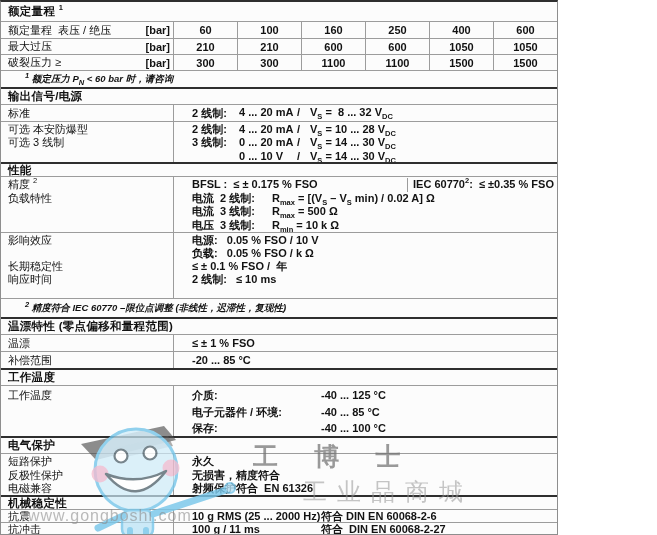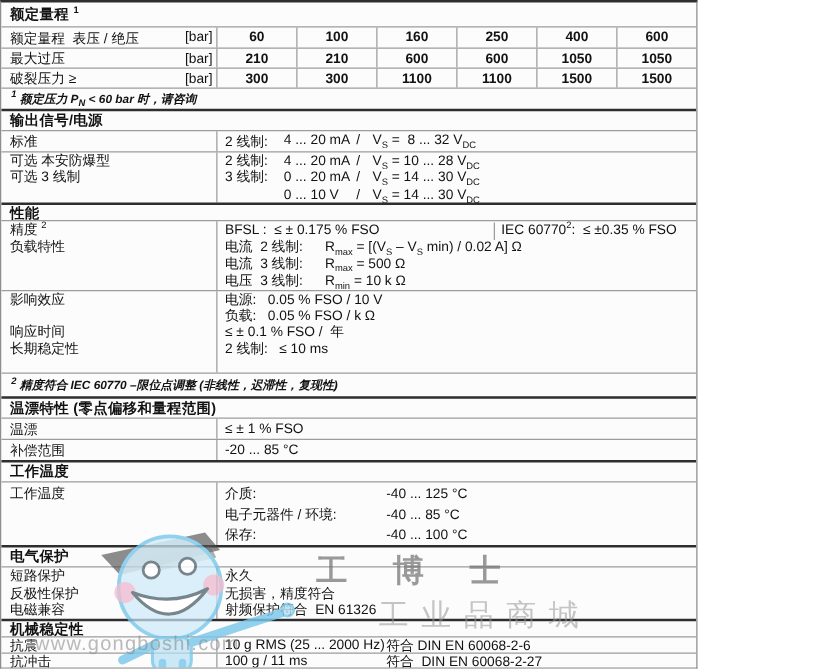--- a/index.html
+++ b/index.html
@@ -11,28 +11,28 @@
     font-family:"Liberation Sans","DejaVu Sans",sans-serif;font-size:11px;
     overflow:hidden;display:flex;flex-direction:column;
   }
   .r{display:flex;box-sizing:border-box;flex:none;width:100%;}
   .hdr{font-weight:bold;font-size:11.5px;align-items:center;padding-left:7px;
        border-top:2px solid #2e2e2e;letter-spacing:.3px;}
   .hdr.first{border-top:none;}
   .dr{border-top:1px solid #9c9c9c;}
   .lblcol{width:172px;flex:none;box-sizing:border-box;padding-left:7px;}
   .valcol{flex:1;box-sizing:border-box;border-left:1px solid #9c9c9c;
-          padding-left:6px;font-weight:normal;}
+          padding-left:18px;font-weight:bold;}
   .vc{display:flex;align-items:center;}
   .lines{padding-top:1px;}
   .ncell{flex:1;border-left:1px solid #9c9c9c;display:flex;align-items:center;
          justify-content:center;font-weight:bold;box-sizing:border-box;}
-  .unit{margin-left:auto;padding-right:3px;font-weight:normal;text-align:center;}
+  .unit{margin-left:auto;padding-right:3px;font-weight:bold;text-align:center;}
   .fn{font-style:italic;font-weight:bold;font-size:9.5px;align-items:center;
-      padding-left:8px;}
+      padding-left:24px;}
   .pre{white-space:pre;}
   sup{font-size:7.5px;line-height:0;}
   sub{font-size:7.5px;line-height:0;}
   .sig{display:flex;white-space:pre;}
   .sc1{width:47px;flex:none;}
   .sc2{width:58px;flex:none;}
   .sc3{width:13px;flex:none;}
   .ac1{width:80px;flex:none;white-space:pre;}
   .bfsl{width:215px;flex:none;white-space:pre;}
   .iec{flex:1;border-left:1px solid #9c9c9c;padding-left:5px;white-space:pre;}
@@ -166,22 +166,22 @@
       <div class="accline">
         <span class="ac1">电压  3 线制:</span>
         <span class="tok">R<sub>min</sub> = 10 k Ω</span>
       </div>
     </div>
   </div>
   <div class="r dr" style="height:66px">
     <div class="lblcol lines" style="line-height:13px">
       <div>影响效应</div>
       <div>&nbsp;</div>
+      <div>长期稳定性</div>
       <div>响应时间</div>
-      <div>长期稳定性</div>
     </div>
     <div class="valcol lines" style="line-height:13px">
       <div class="pre">电源:   0.05 % FSO / 10 V</div>
       <div class="pre">负载:   0.05 % FSO / k Ω</div>
       <div class="pre">≤ ± 0.1 % FSO /  年</div>
       <div class="pre">2 线制:   ≤ 10 ms</div>
     </div>
   </div>
   <div class="r dr fn" style="height:19px">
     <span class="tok"><sup>2</sup> 精度符合 IEC 60770 –限位点调整 (非线性，迟滞性，复现性)</span>

